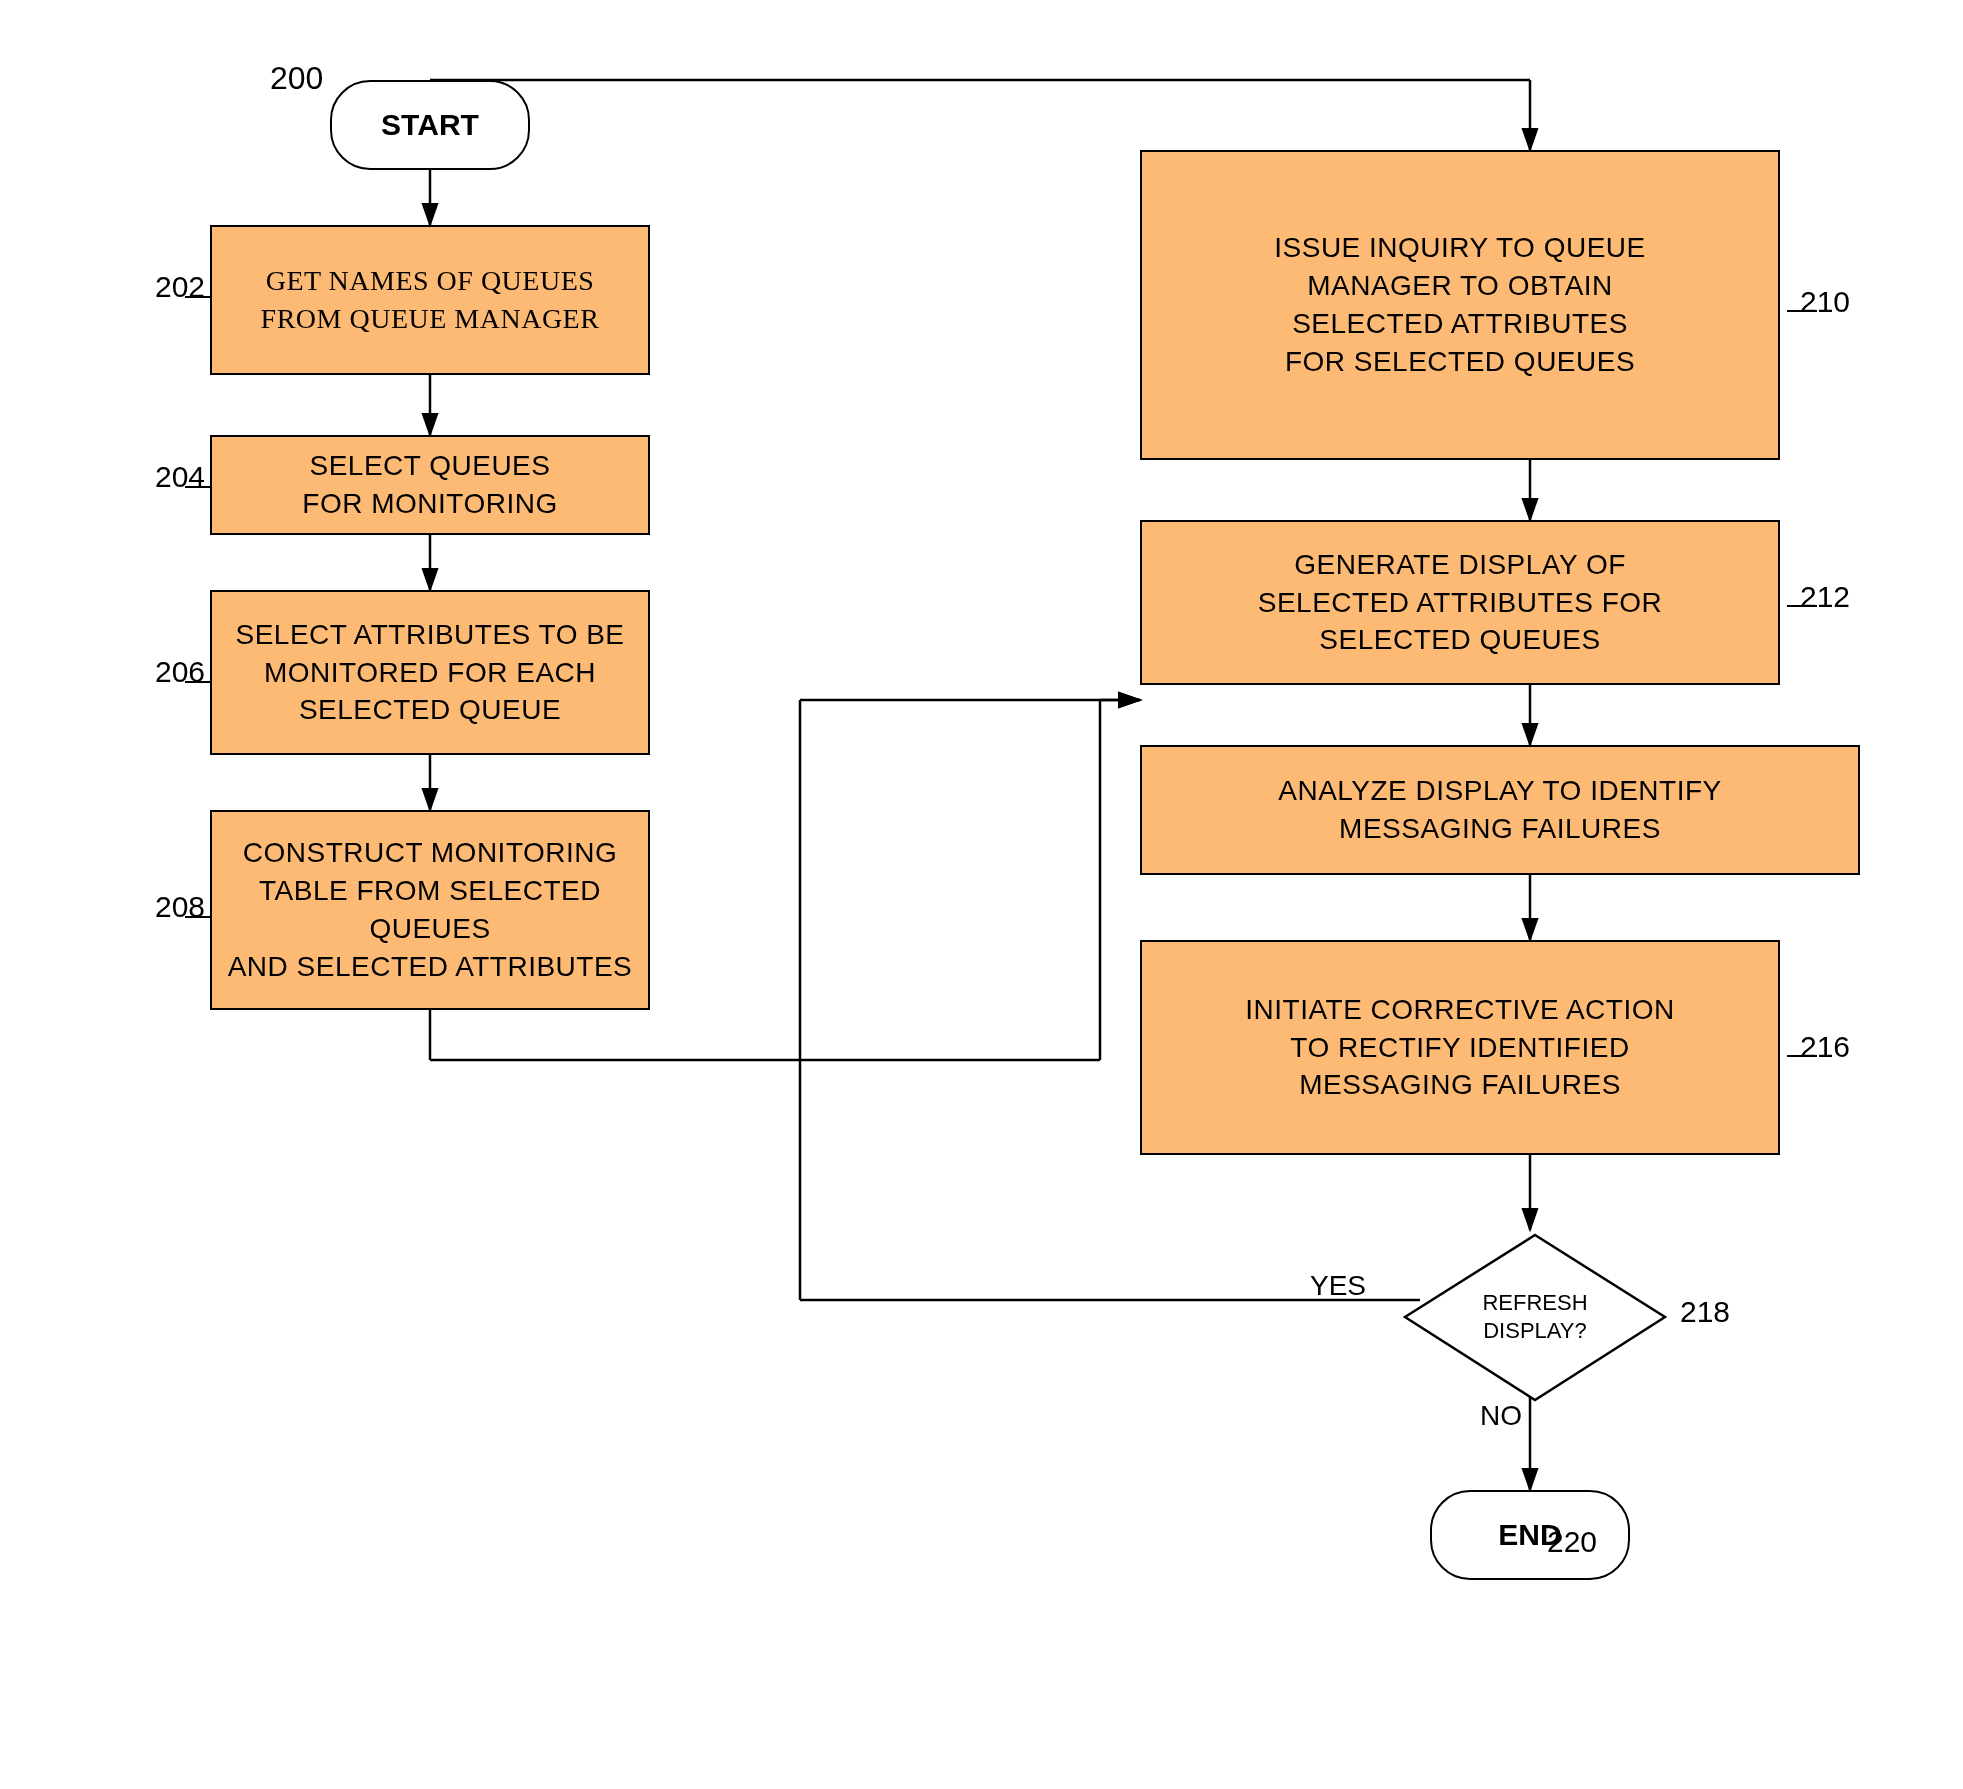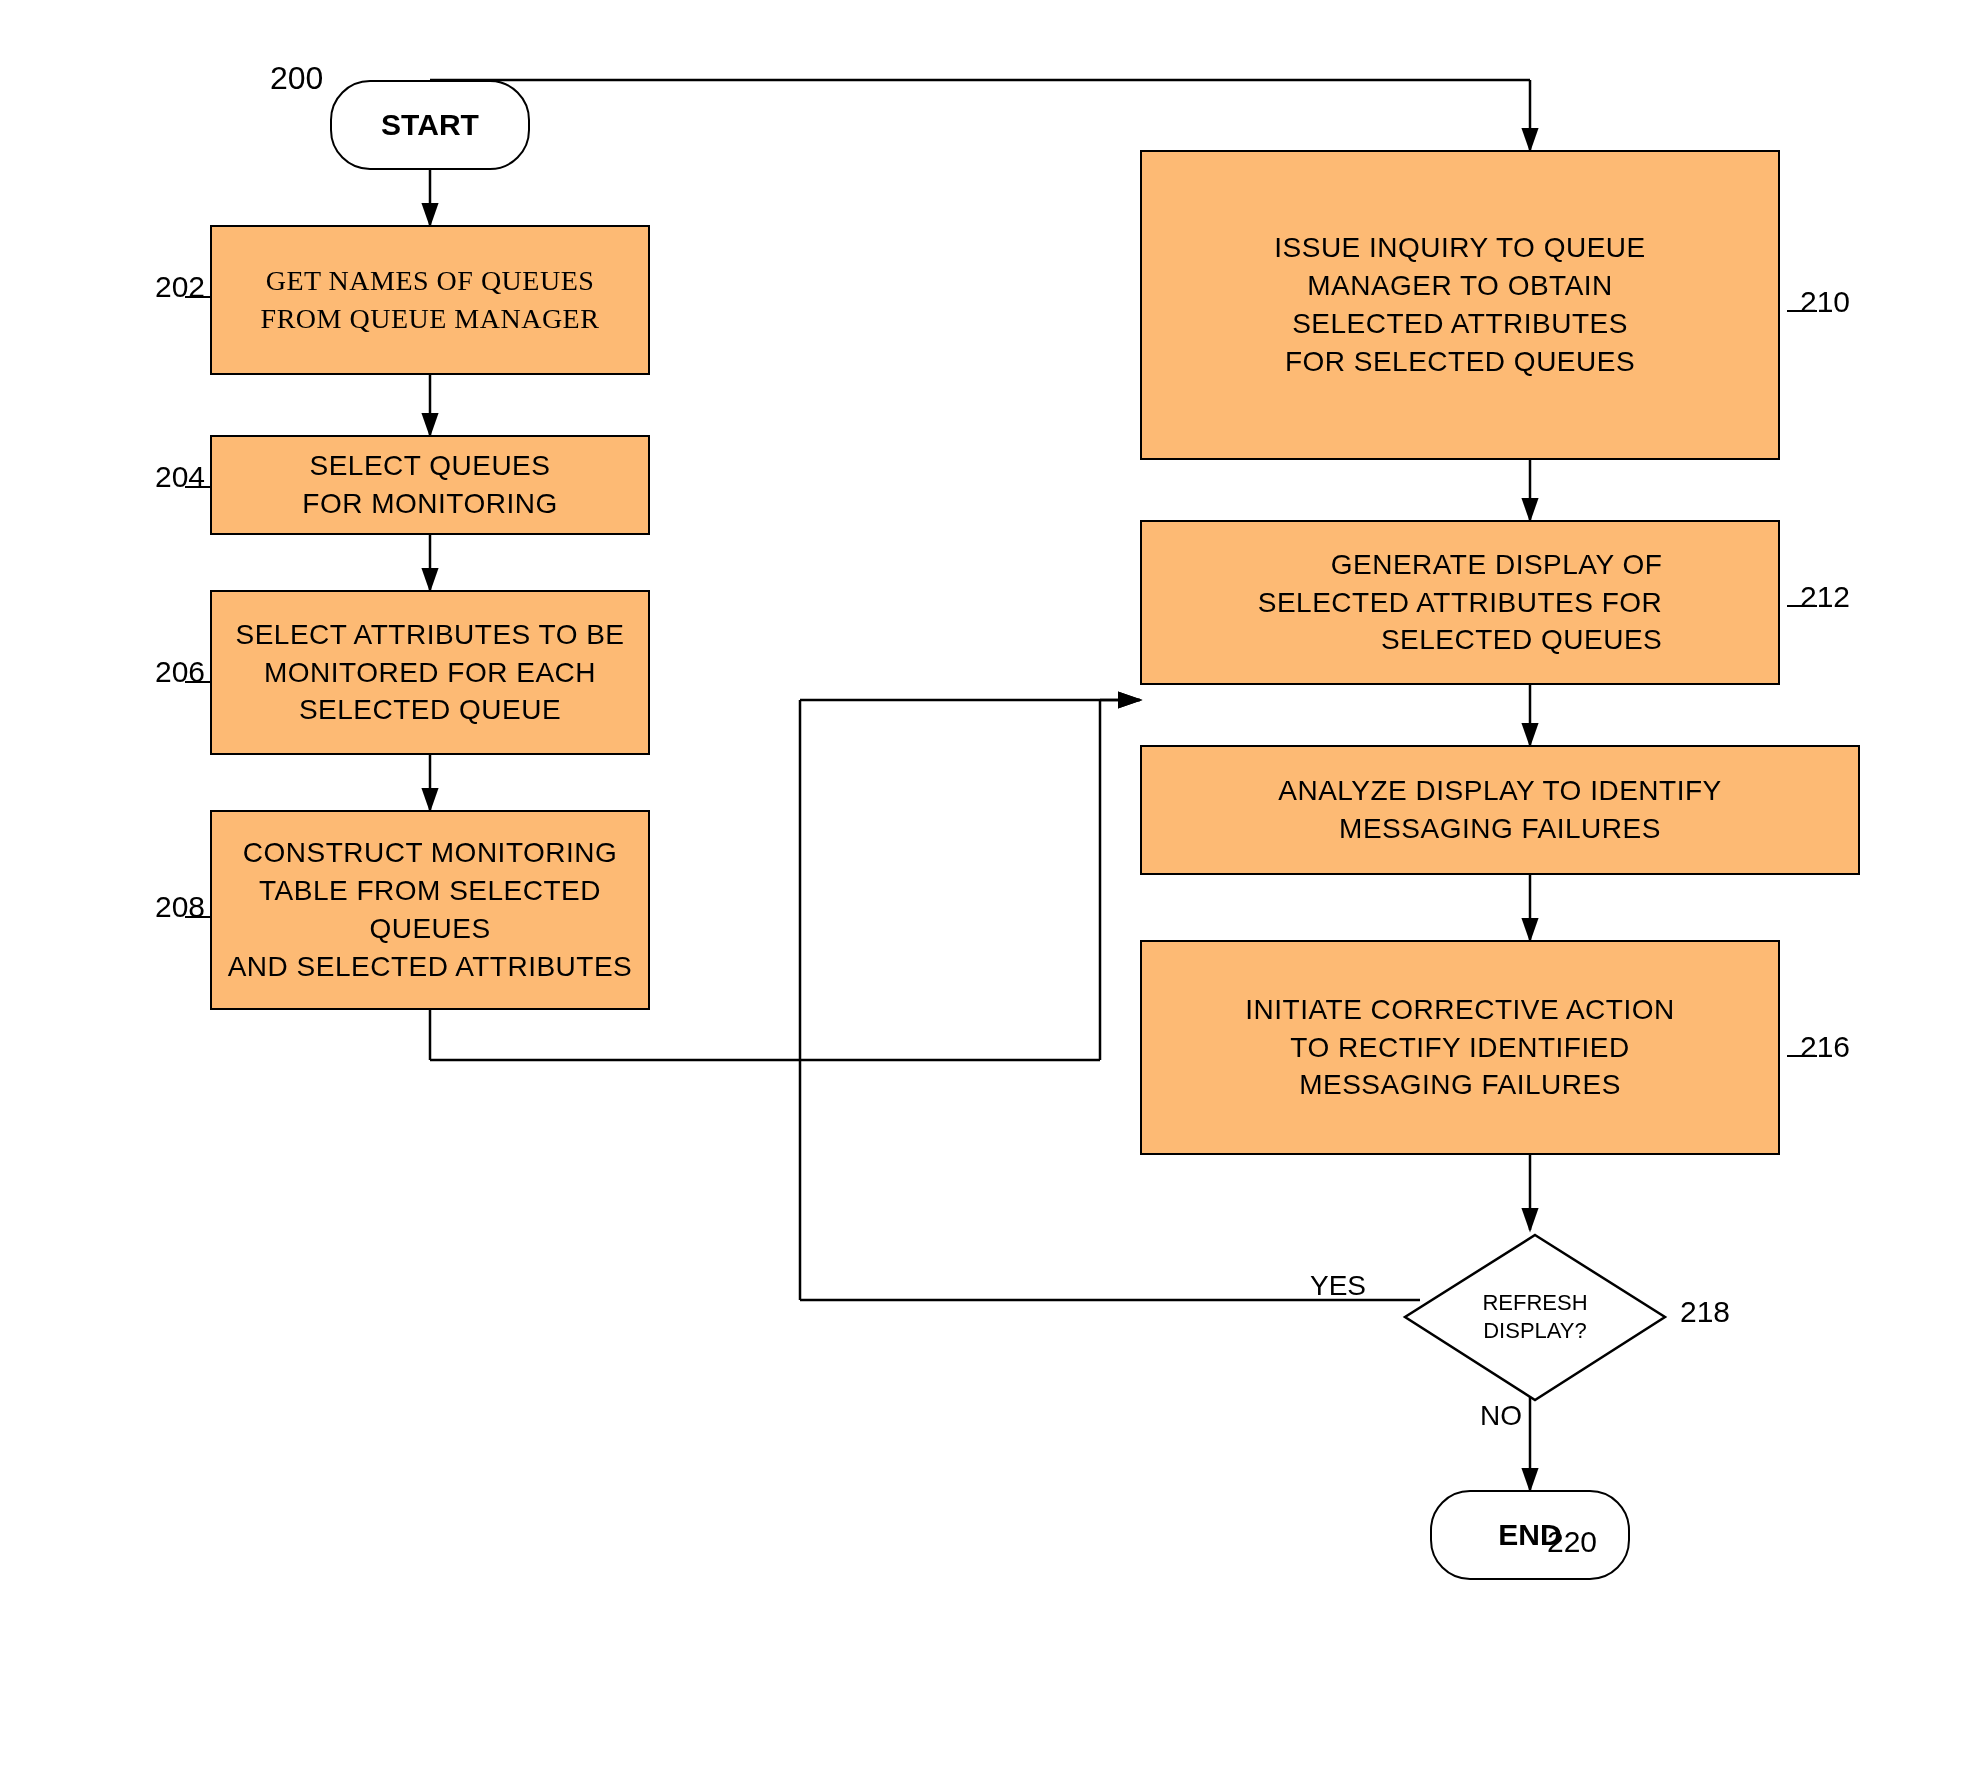--- a/index.html
+++ b/index.html
@@ -171,21 +171,21 @@
   <div class="fc-box" style="left:1140px; top:150px; width:640px; height:310px;">
     <span style="white-space:pre-line;">ISSUE INQUIRY TO QUEUE
 MANAGER TO OBTAIN
 SELECTED ATTRIBUTES
 FOR SELECTED QUEUES</span>
   </div>
 
   <span class="fc-label" style="left:1800px; top:580px;">212</span>
   <span style="position:absolute;left:1787px;top:587px;font-size:30px;">—</span>
 
-  <div class="fc-box" style="left:1140px; top:520px; width:640px; height:165px;text-align:right;">
+  <div class="fc-box" style="left:1140px; top:520px; width:640px; height:165px;">
     <span style="white-space:pre-line;">GENERATE DISPLAY OF
 SELECTED ATTRIBUTES FOR
 SELECTED QUEUES</span>
   </div>
 
   <span class="fc-label" style="left:1800px; top:790px;">214</span>
   <span style="position:absolute;left:1787px;top:797px;font-size:30px;">—</span>
 
   <div class="fc-box" style="left:1140px; top:745px; width:720px; height:130px;">
     <span style="white-space:pre-line;">ANALYZE DISPLAY TO IDENTIFY

